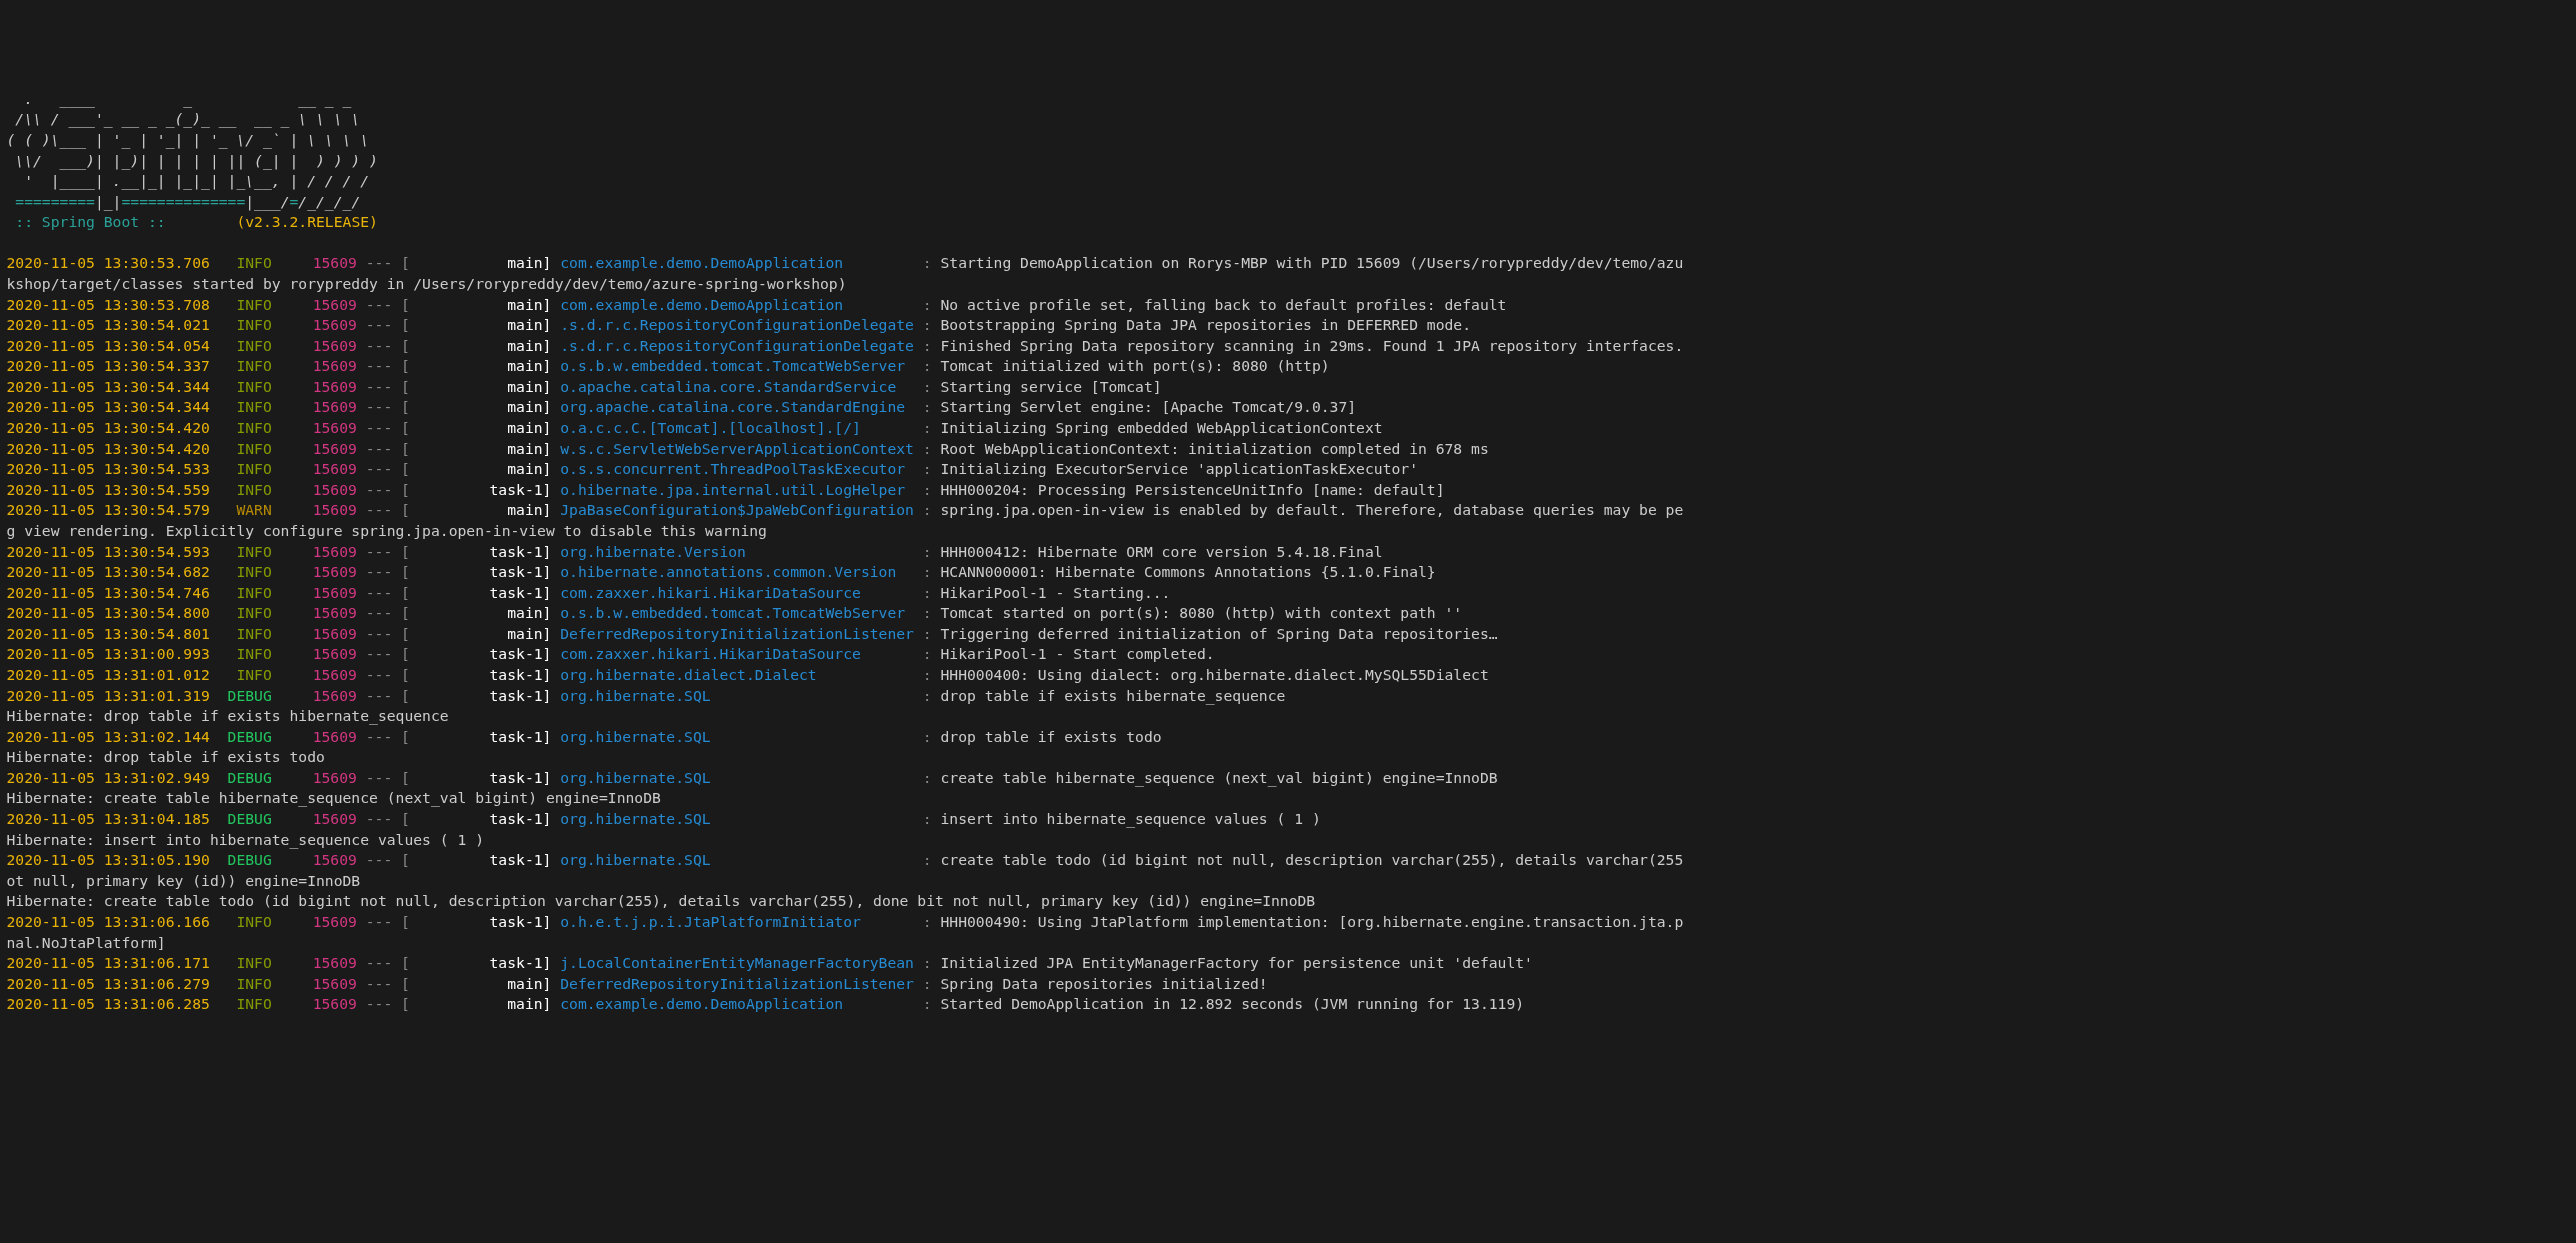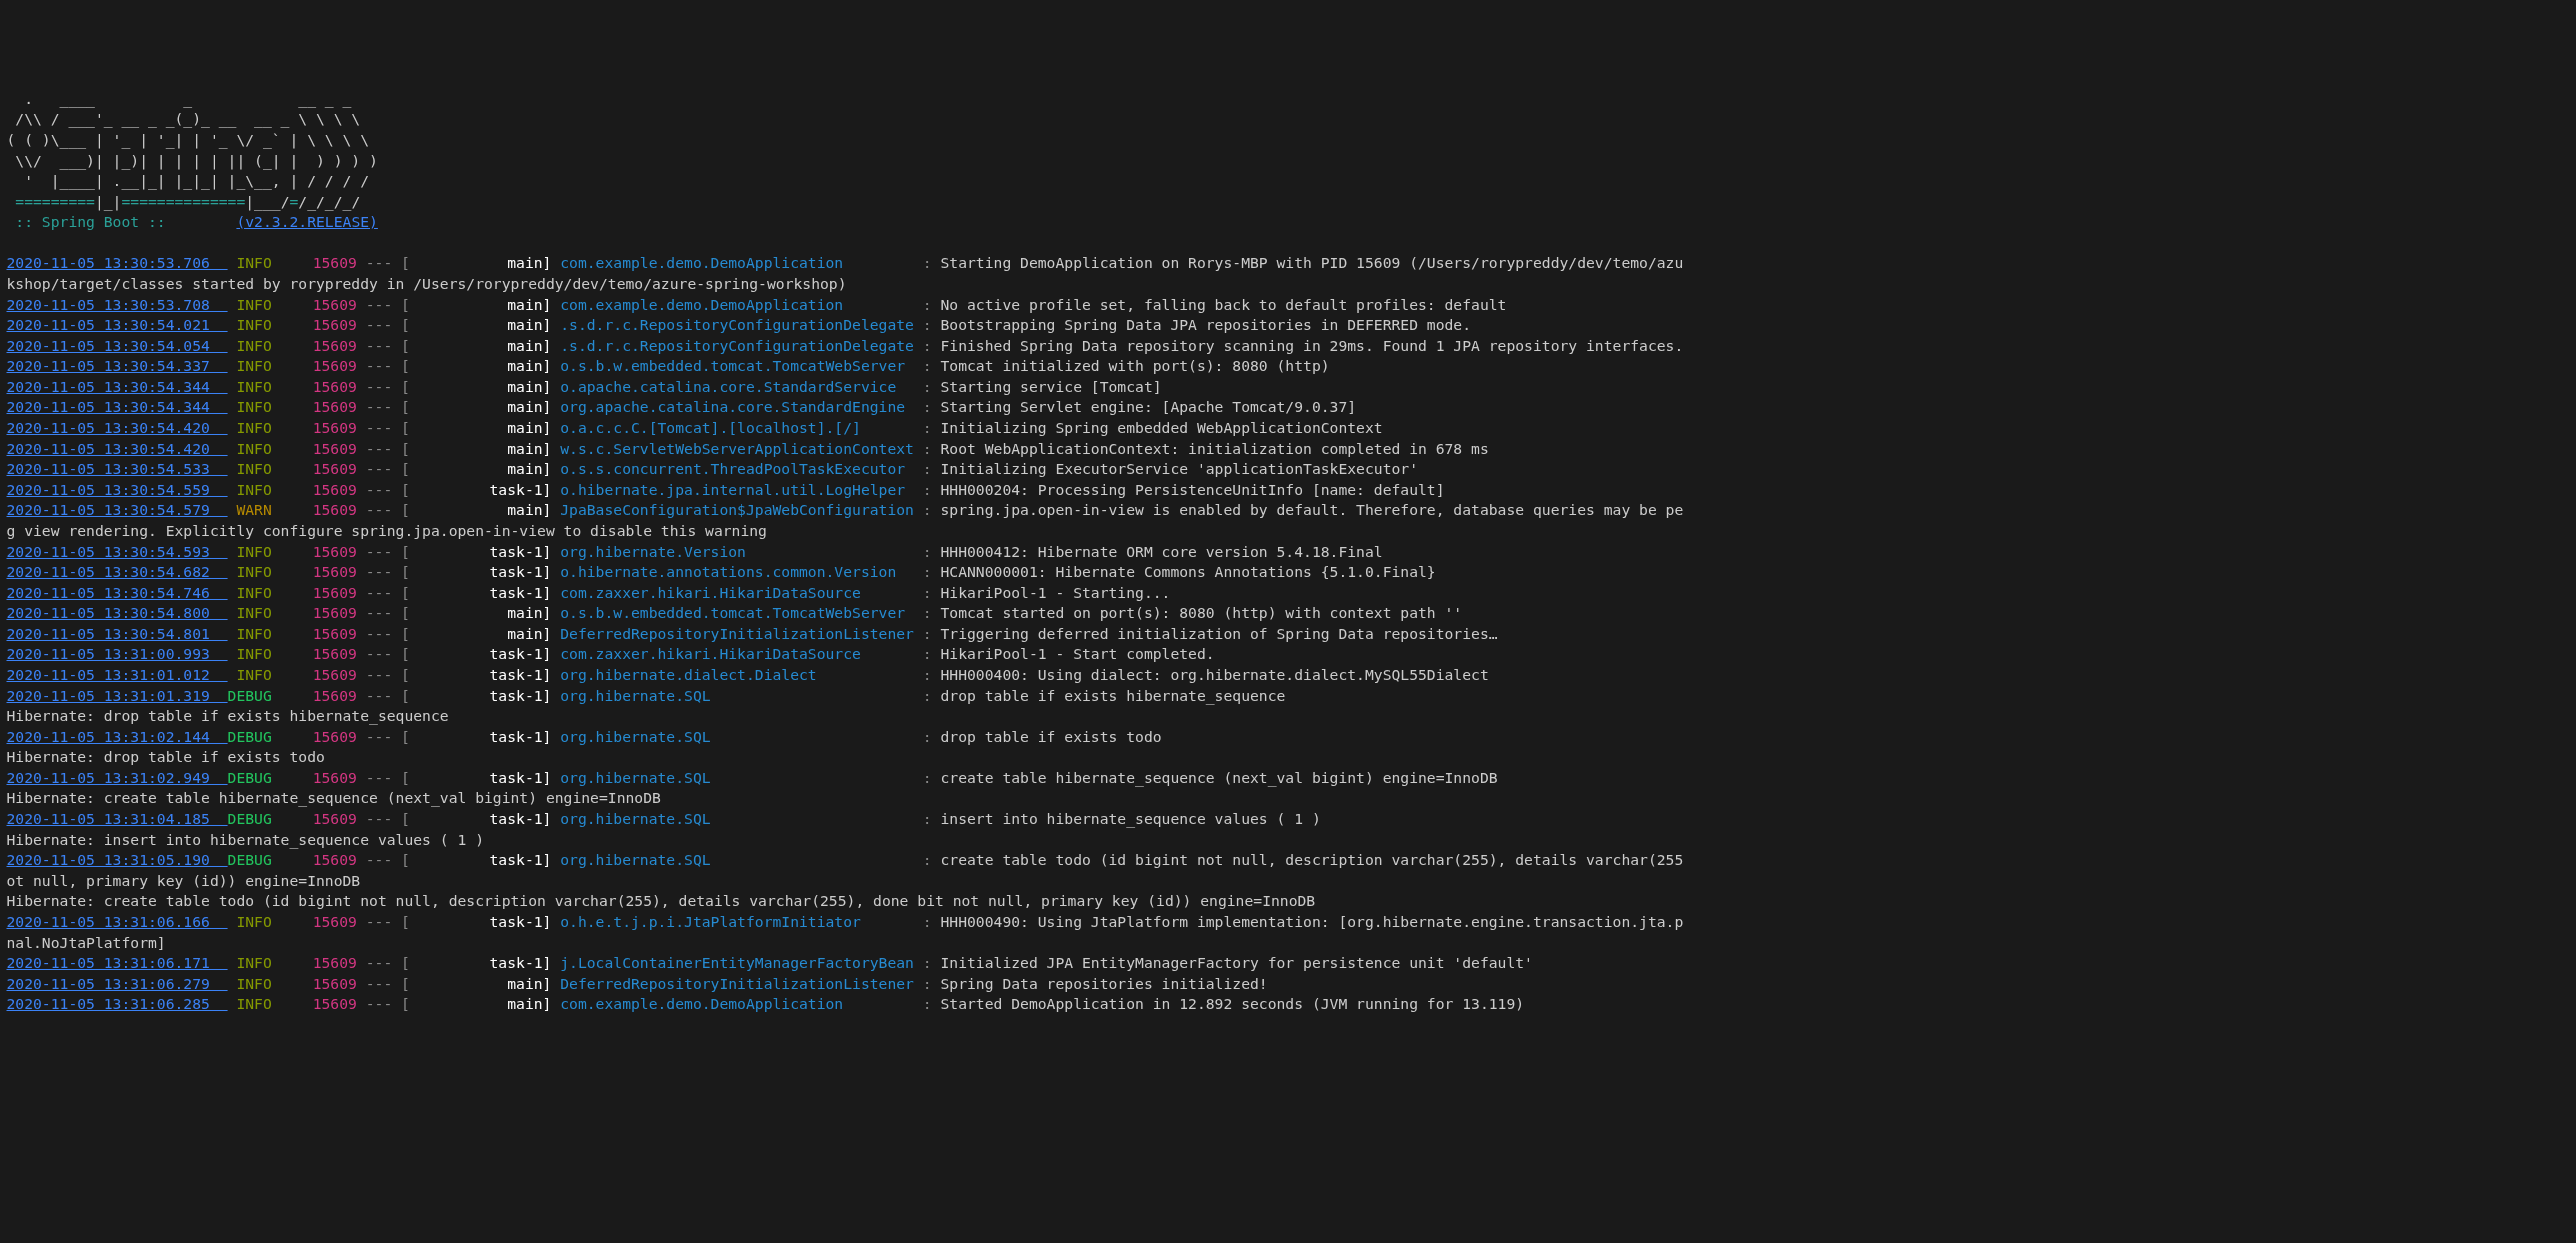--- a/index.html
+++ b/index.html
@@ -6,24 +6,24 @@
   body {
     background: #1a1a1a;
     color: #ccc;
     font-family: 'Menlo', 'Monaco', 'Consolas', monospace;
     font-size: 14.7px;
     line-height: 1.4;
     padding: 6.5px;
     white-space: pre;
     overflow-x: hidden;
   }
-  .banner { color: #ccc; }
+  .banner { color: #ccc; font-style: italic; }
   .banner-eq { color: #2aa198; }
   .banner-boot { color: #2aa198; margin-top: 43px; }
-  .ts { color: #3b82f6; text-decoration: underline; }
+  .ts { color: #eab308; }
   .lvl-info { color: #859900; text-align: right; }
   .lvl-warn { color: #b58900; }
   .lvl-debug { color: #22c55e; }
   .pid { color: #d33682; margin-left: 32px; }
   .sep { color: #888; }
   .thread { color: #ffffff; }
   .logger { color: #268bd2; text-align: right; }
   .colon { color: #888; }
   .msg { color: #ccc; margin-top: 28px; }
   .line { display: block; }

